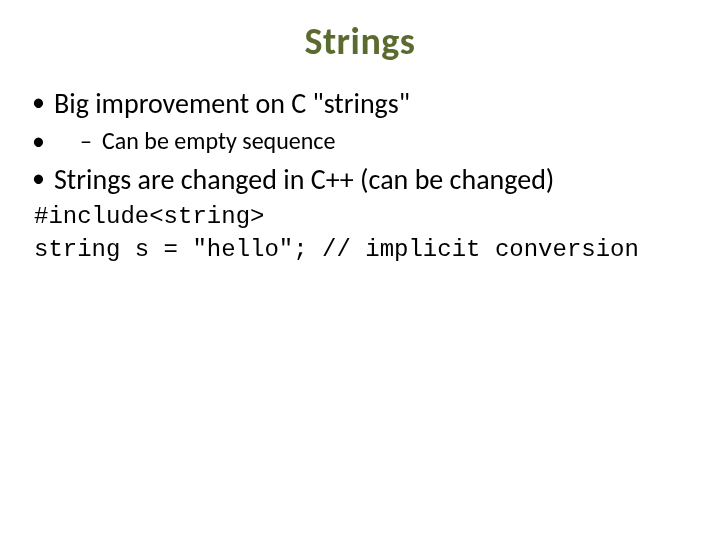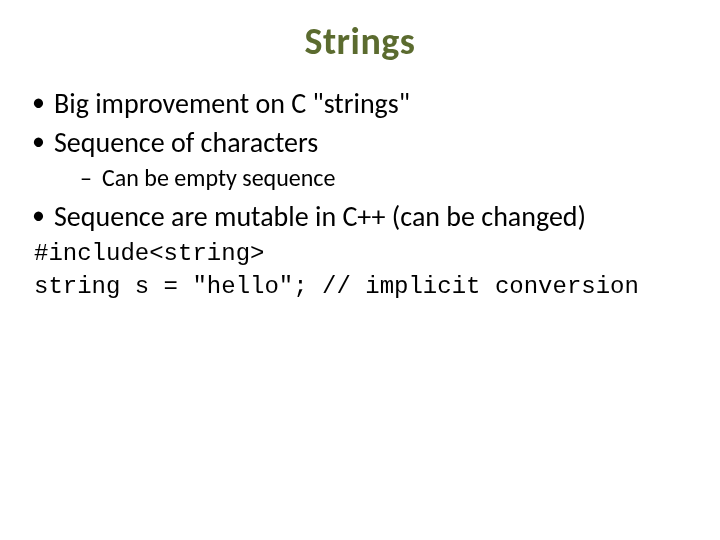--- a/index.html
+++ b/index.html
@@ -83,30 +83,29 @@
 
   <h1 class="title">Strings</h1>
 
   <ul class="l1">
 
     <li>
       <span>Big improvement on C "strings"</span>
     </li>
 
     <li>
-      <span>Sequence of characters</span>
       <ul class="l2">
         <li>
           <span>Can be empty sequence</span>
         </li>
       </ul>
     </li>
 
     <li>
-      <span>Sequence are mutable in C++ (can be changed)</span>
+      <span>Strings are changed in C++ (can be changed)</span>
     </li>
 
   </ul>
 
   <div class="code"><span>#include&lt;string&gt;</span>
 <span>string s = "hello"; // implicit conversion</span></div>
 
 </div>
 
 </body></html>

